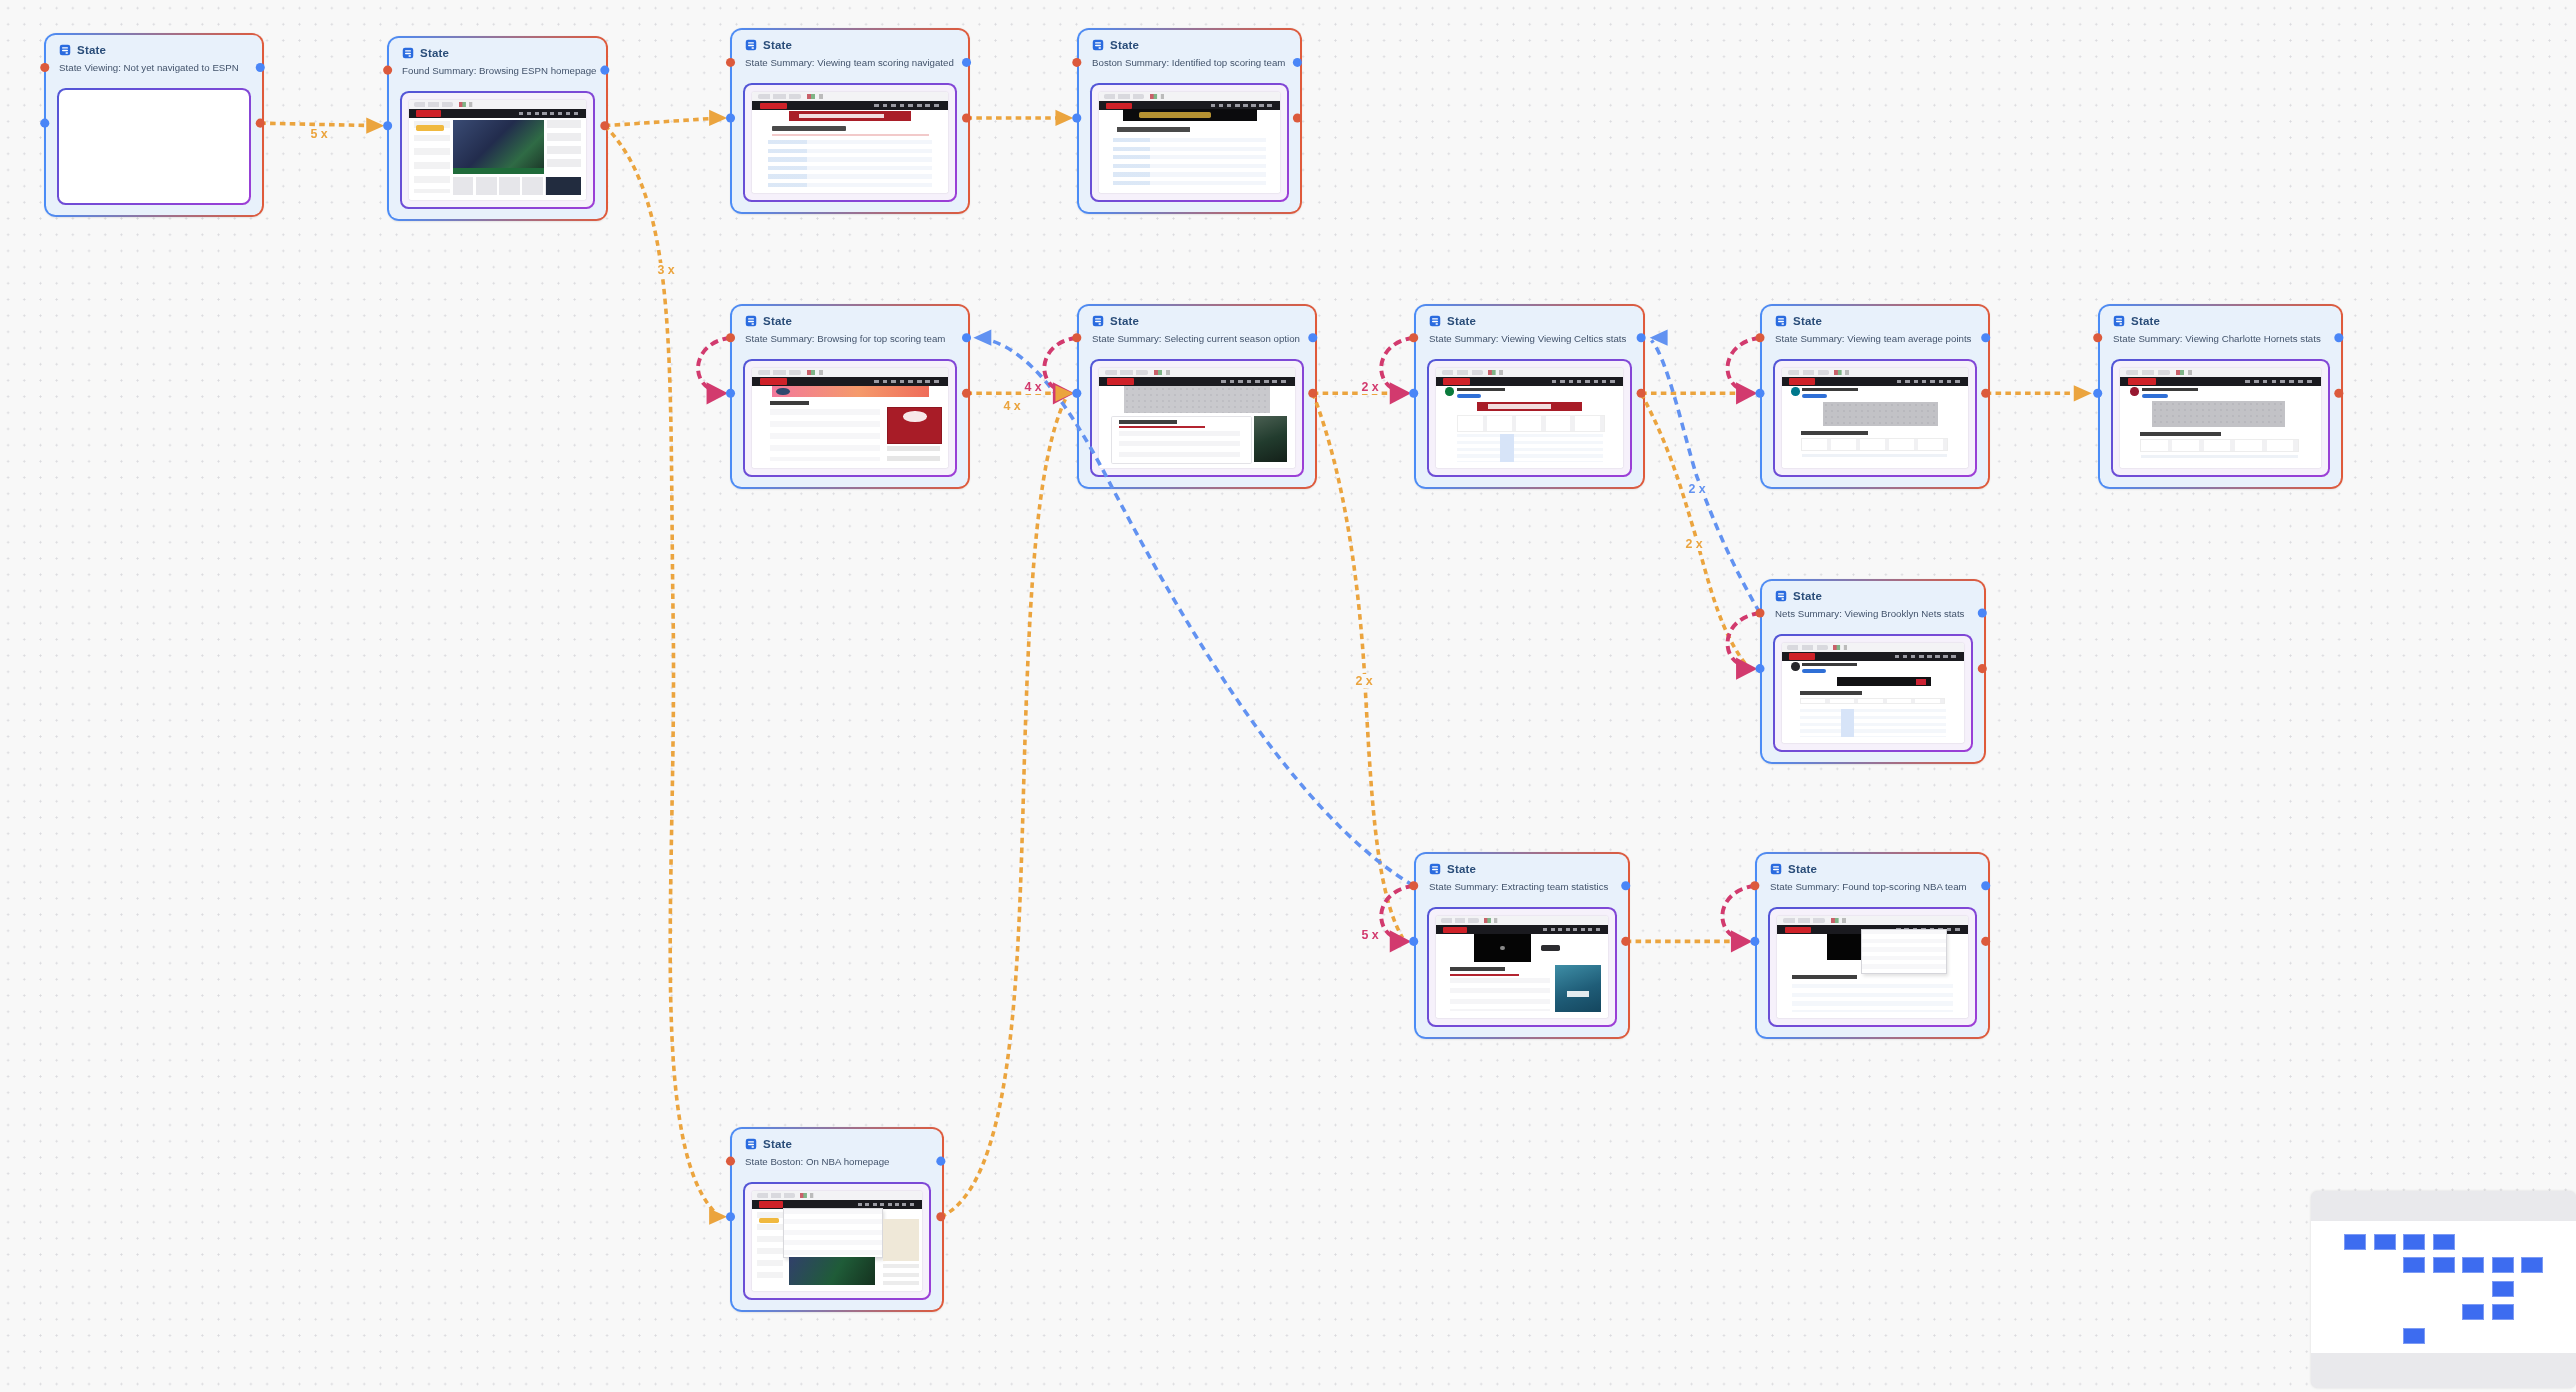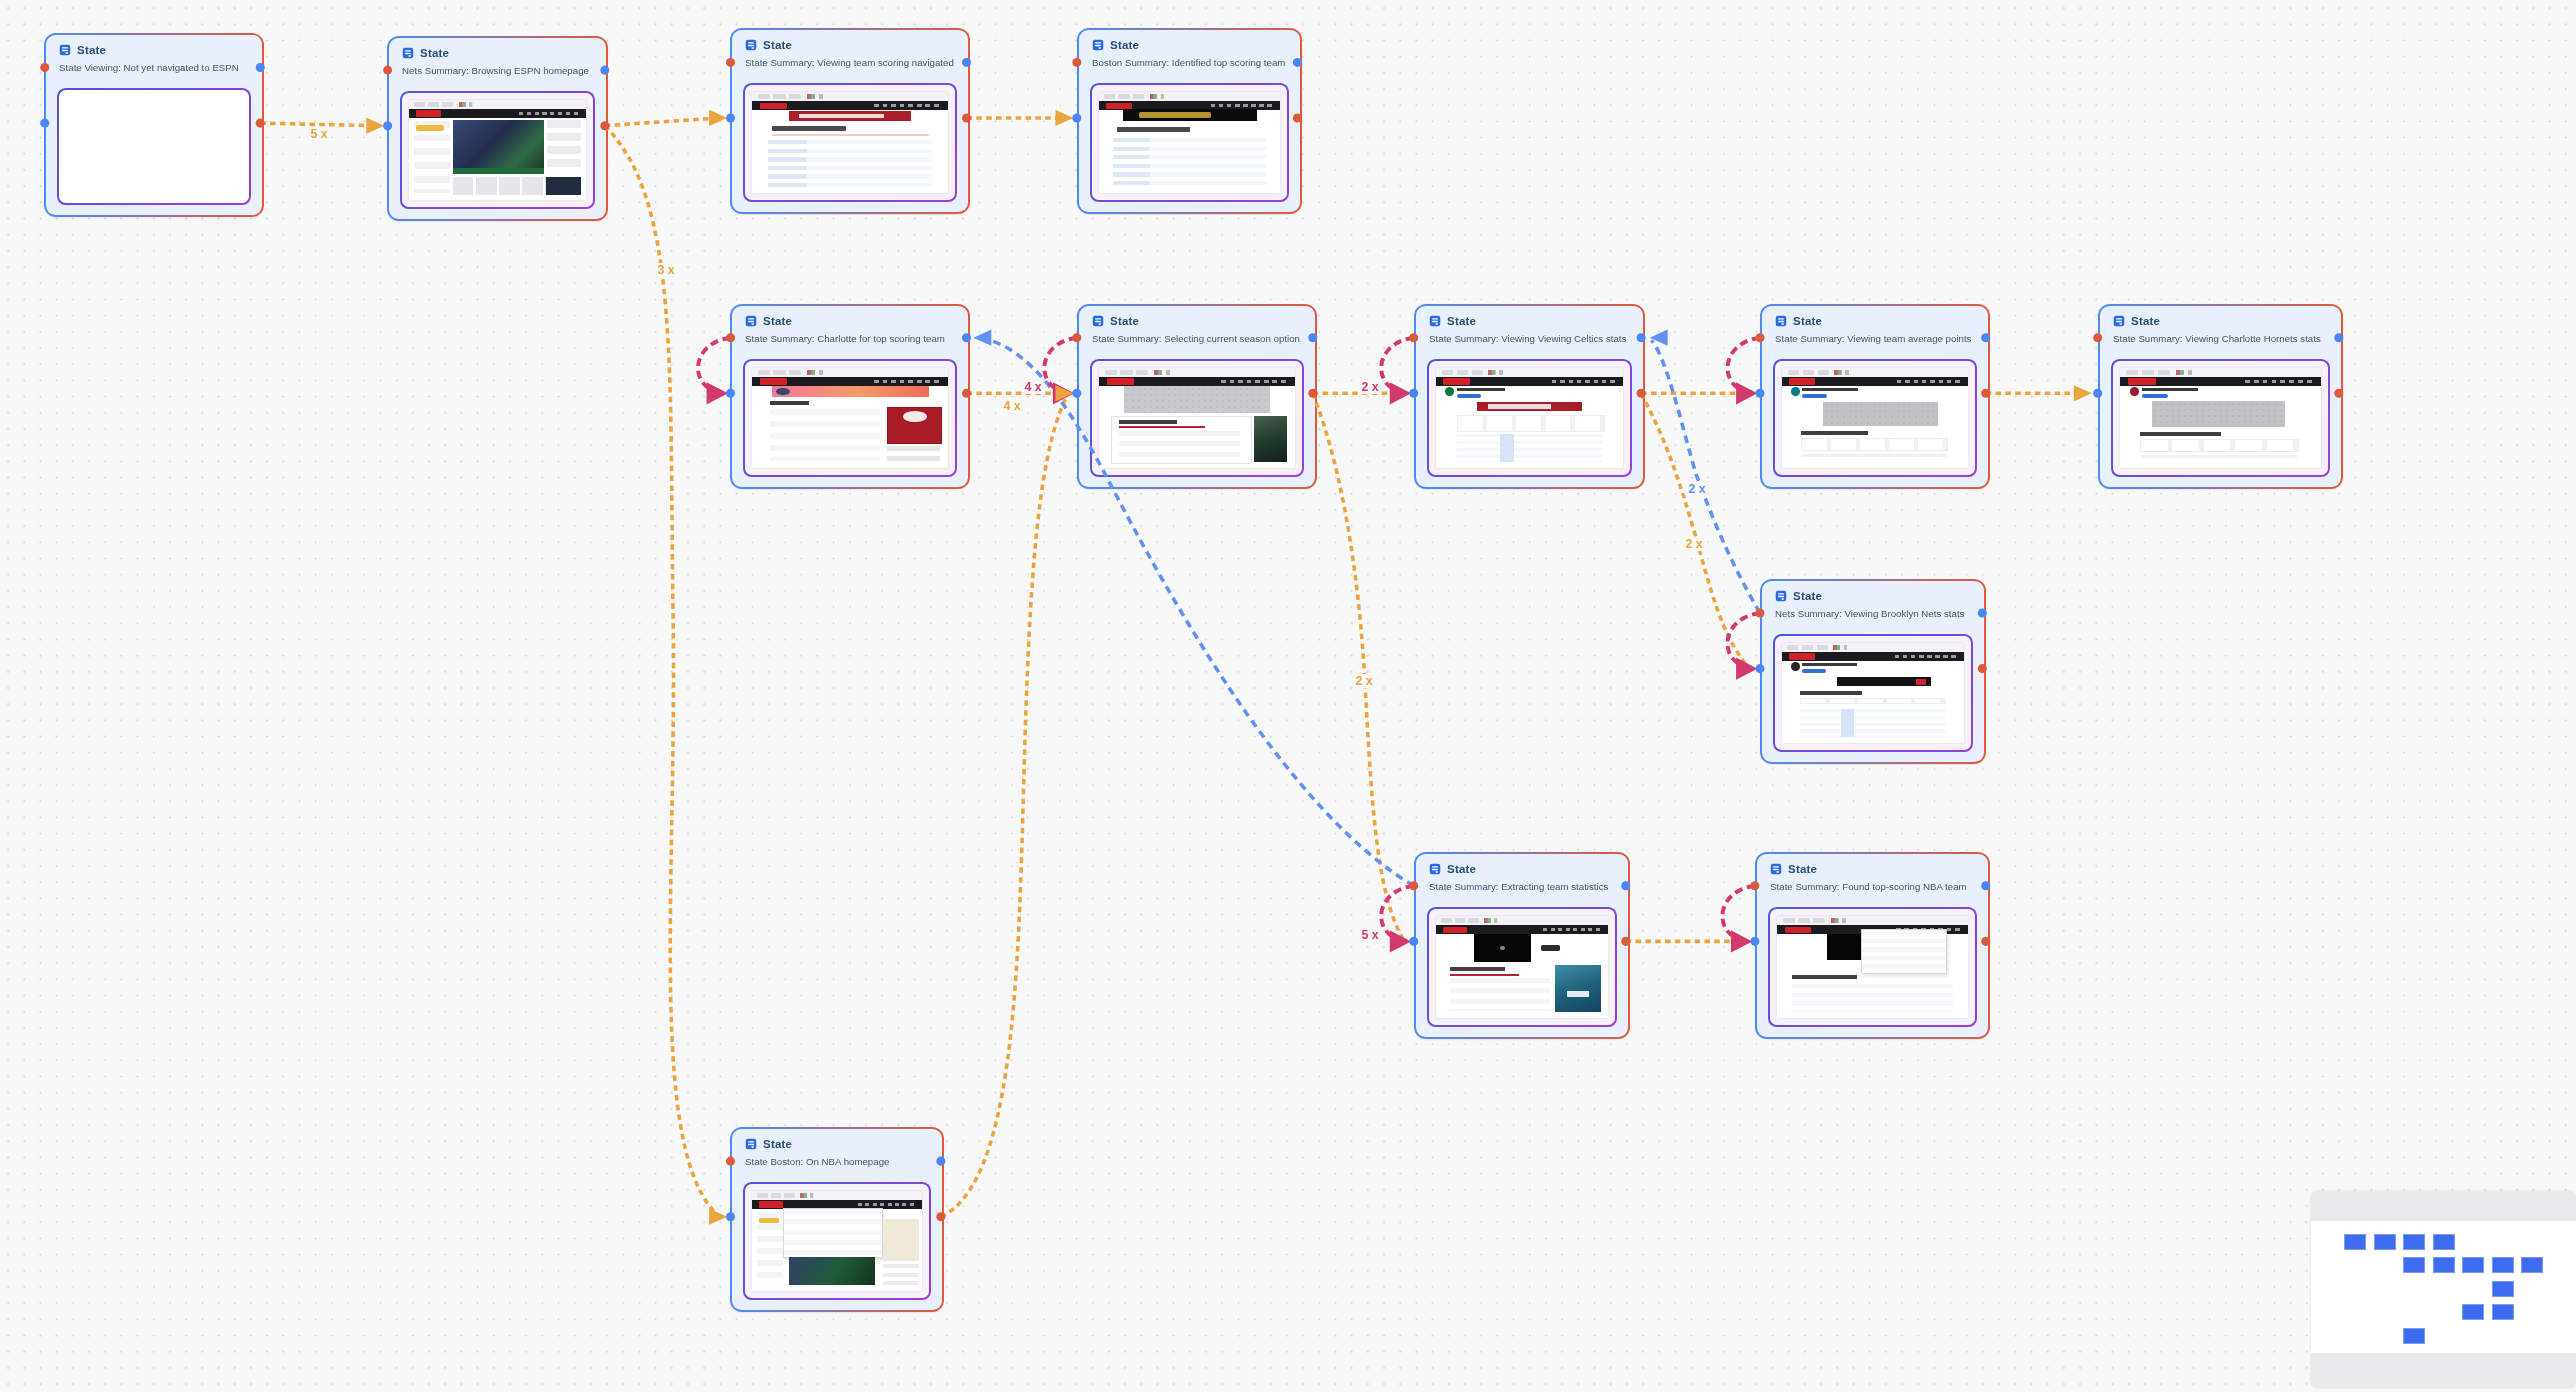--- a/index.html
+++ b/index.html
@@ -174,21 +174,21 @@
         <div class="node-in">
           <div class="nhead">
             <span class="nicon"><svg viewBox="0 0 16 16" width="12" height="12">
                 <rect x="1" y="1" width="14" height="14" rx="3" fill="#2a6bdf"></rect>
                 <rect x="4" y="4.2" width="8" height="1.9" rx=".9" fill="#fff"></rect>
                 <rect x="4" y="7.6" width="8" height="1.9" rx=".9" fill="#fff"></rect>
                 <rect x="8.6" y="11" width="3.4" height="1.9" rx=".9" fill="#fff"></rect>
               </svg></span>
             <span class="ntitle">State</span>
           </div>
-          <div class="nsummary">Nets Summary: Browsing ESPN homepage</div>
+          <div class="nsummary">Found Summary: Browsing ESPN homepage</div>
           <div class="t v-espn_home">
             <div class="ti">
               <div class="scr">
                 <i class="ch"></i>
                 <i class="db"></i>
                 <i class="l1"></i>
                 <i class="l2"></i>
                 <i class="l3"></i>
                 <i class="l4"></i>
                 <i class="l5"></i>
@@ -258,21 +258,21 @@
         <div class="node-in">
           <div class="nhead">
             <span class="nicon"><svg viewBox="0 0 16 16" width="12" height="12">
                 <rect x="1" y="1" width="14" height="14" rx="3" fill="#2a6bdf"></rect>
                 <rect x="4" y="4.2" width="8" height="1.9" rx=".9" fill="#fff"></rect>
                 <rect x="4" y="7.6" width="8" height="1.9" rx=".9" fill="#fff"></rect>
                 <rect x="8.6" y="11" width="3.4" height="1.9" rx=".9" fill="#fff"></rect>
               </svg></span>
             <span class="ntitle">State</span>
           </div>
-          <div class="nsummary">State Summary: Charlotte for top scoring team</div>
+          <div class="nsummary">State Summary: Browsing for top scoring team</div>
           <div class="t v-nba_teams">
             <div class="ti">
               <div class="scr">
                 <i class="ch"></i>
                 <i class="db"></i>
                 <i class="l1"></i>
                 <i class="l2"></i>
                 <i class="l3"></i>
                 <i class="l4"></i>
                 <i class="l5"></i>

